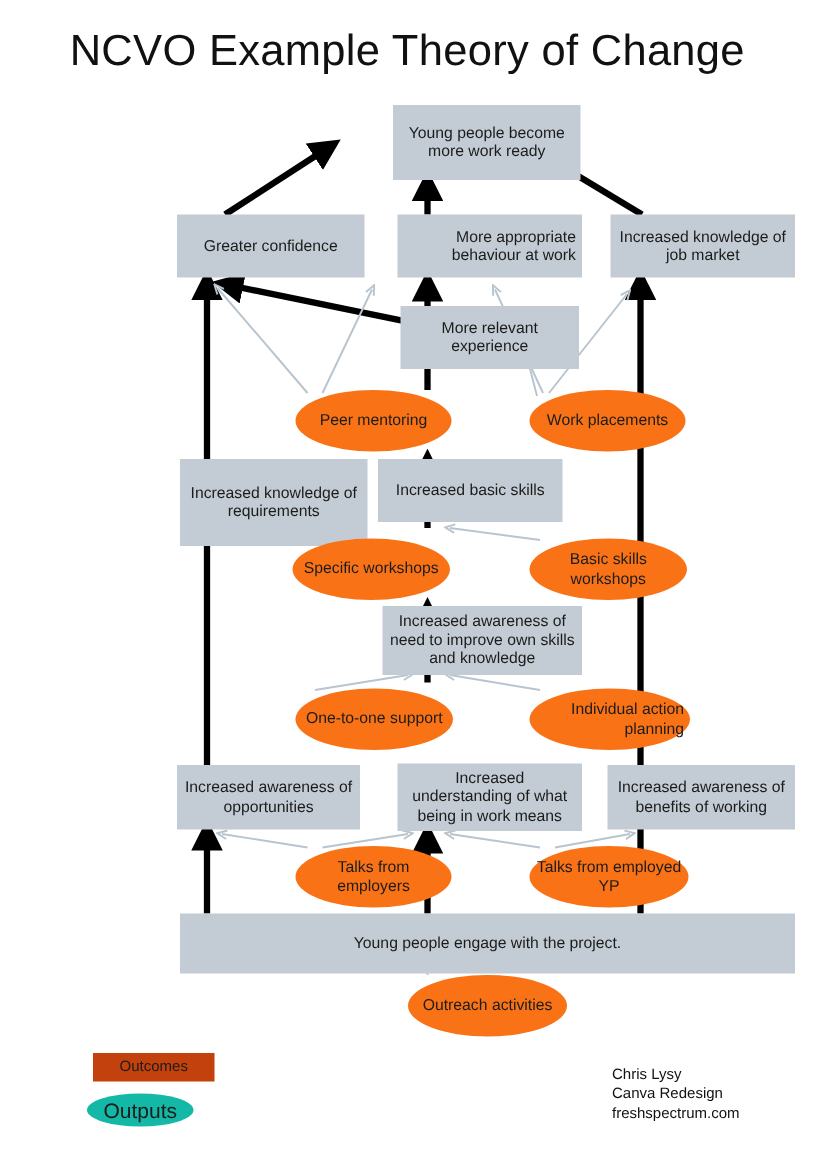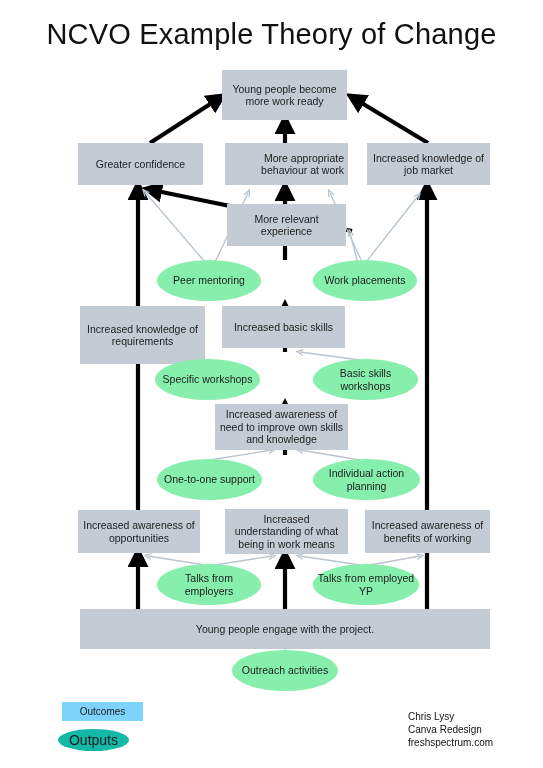--- a/index.html
+++ b/index.html
@@ -4,25 +4,25 @@
 <style>
   html,body{margin:0;padding:0;}
   body{width:543px;height:768px;background:#ffffff;font-family:"Liberation Sans",sans-serif;overflow:hidden;}
   #stage{position:relative;width:543px;height:768px;}
   #wires{position:absolute;left:0;top:0;width:543px;height:768px;pointer-events:none;}
 
   .title{position:absolute;left:0;top:18px;width:543px;text-align:center;
          font-size:29px;font-weight:400;color:#111111;letter-spacing:0.2px;}
 
   .node{position:absolute;display:flex;align-items:center;justify-content:center;
-        text-align:center;color:#1c1c1c;line-height:1.18;box-sizing:border-box;padding:20px 4px;}
+        text-align:center;color:#1c1c1c;line-height:1.18;box-sizing:border-box;padding:20px 4px;margin-left:40px;}
   .outcome{background:#c3ccd4;font-size:10.5px;}
-  .output{background:#86efac;border-radius:50%;font-size:10.5px;}
+  .output{background:#f97316;border-radius:50%;font-size:10.5px;}
 
-  .legend-box{position:absolute;background:#7dd3fc;display:flex;align-items:center;
+  .legend-box{position:absolute;background:#c2410c;display:flex;align-items:center;
               justify-content:center;font-size:10px;color:#1c1c1c;}
   .legend-ell{position:absolute;background:#14b8a6;border-radius:50%;display:flex;
               align-items:center;justify-content:center;font-size:14px;color:#1c1c1c;}
   .credit{position:absolute;font-size:10px;line-height:1.28;color:#111111;}
 </style>
 </head>
 <body>
 
 <div id="stage">
 
@@ -76,29 +76,29 @@
   <div class="node outcome" style="left:78px;top:143px;width:125px;height:42px;">Greater confidence</div>
   <div class="node outcome" style="left:225px;top:143px;width:123px;height:42px;text-align:right;">More appropriate behaviour at work</div>
   <div class="node outcome" style="left:367px;top:143px;width:123px;height:42px;">Increased knowledge of job market</div>
 
   <div class="node outcome" style="left:227px;top:204px;width:119px;height:42px;">More relevant experience</div>
 
   <div class="node output" style="left:157px;top:260px;width:104px;height:41px;">Peer mentoring</div>
   <div class="node output" style="left:313px;top:260px;width:104px;height:41px;">Work placements</div>
 
   <div class="node outcome" style="left:80px;top:306px;width:125px;height:58px;">Increased knowledge of requirements</div>
-  <div class="node outcome" style="left:222px;top:306px;width:123px;height:42px;">Increased basic skills</div>
+  <div class="node outcome" style="left:212px;top:306px;width:123px;height:42px;">Increased basic skills</div>
 
   <div class="node output" style="left:155px;top:359px;width:105px;height:41px;">Specific workshops</div>
   <div class="node output" style="left:313px;top:359px;width:105px;height:41px;">Basic skills workshops</div>
 
   <div class="node outcome" style="left:215px;top:404px;width:133px;height:46px;">Increased awareness of need to improve own skills and knowledge</div>
 
   <div class="node output" style="left:157px;top:459px;width:105px;height:41px;">One-to-one support</div>
-  <div class="node output" style="left:313px;top:459px;width:107px;height:41px;">Individual action planning</div>
+  <div class="node output" style="left:313px;top:459px;width:107px;height:41px;text-align:right;">Individual action planning</div>
 
   <div class="node outcome" style="left:78px;top:510px;width:122px;height:43px;">Increased awareness of opportunities</div>
   <div class="node outcome" style="left:225px;top:509px;width:123px;height:45px;">Increased understanding of what being in work means</div>
   <div class="node outcome" style="left:365px;top:510px;width:125px;height:43px;">Increased awareness of benefits of working</div>
 
   <div class="node output" style="left:157px;top:564px;width:104px;height:41px;">Talks from employers</div>
   <div class="node output" style="left:313px;top:564px;width:106px;height:41px;">Talks from employed YP</div>
 
   <div class="node outcome" style="left:80px;top:609px;width:410px;height:23px;">Young people engage with the project.</div>
 

